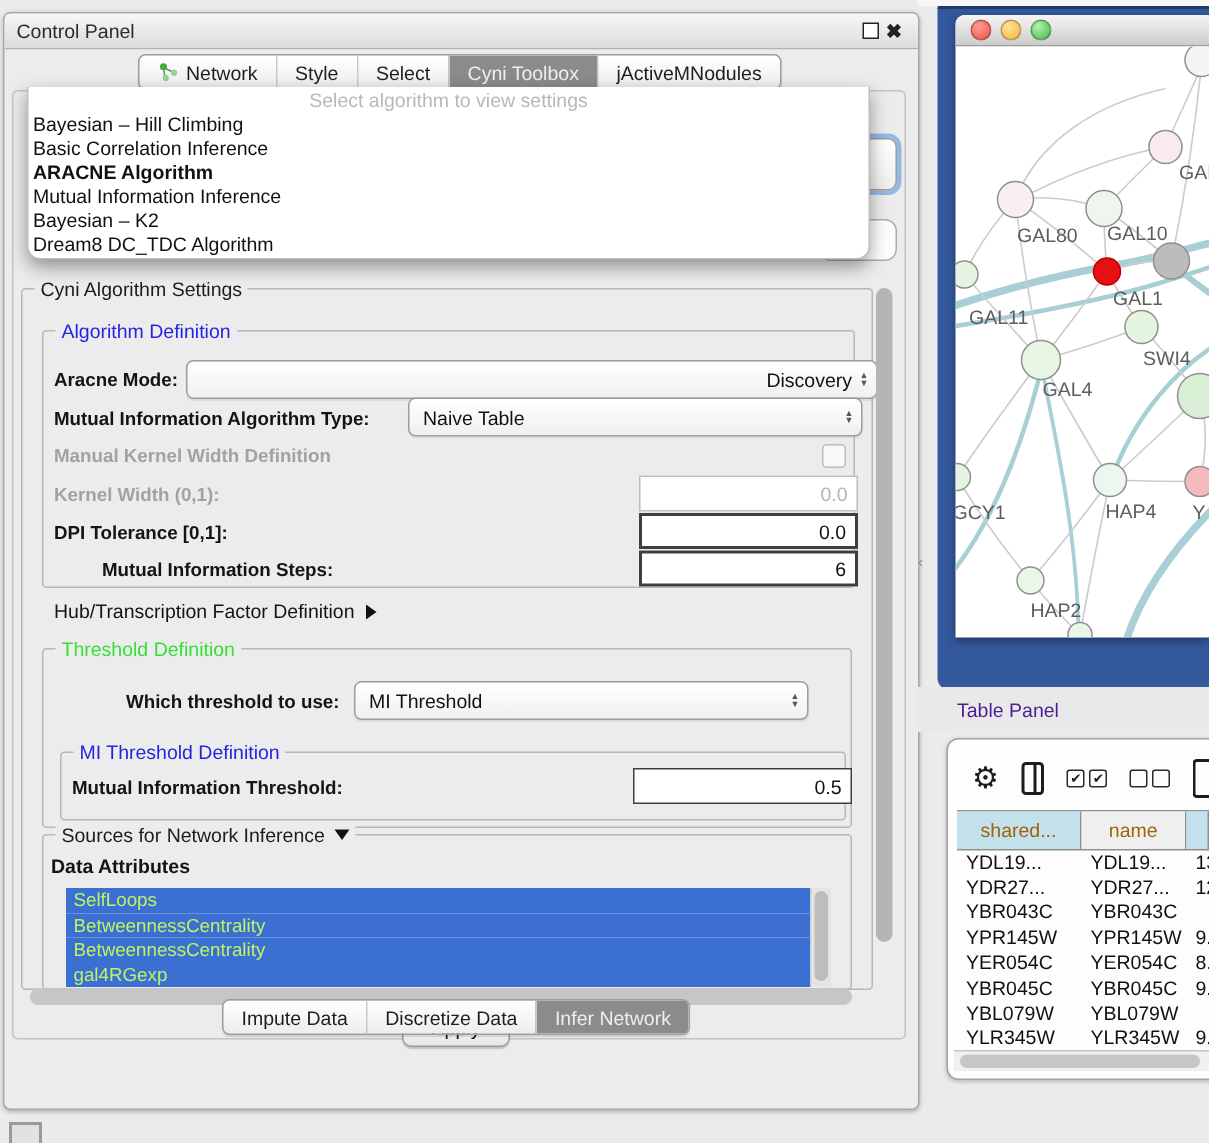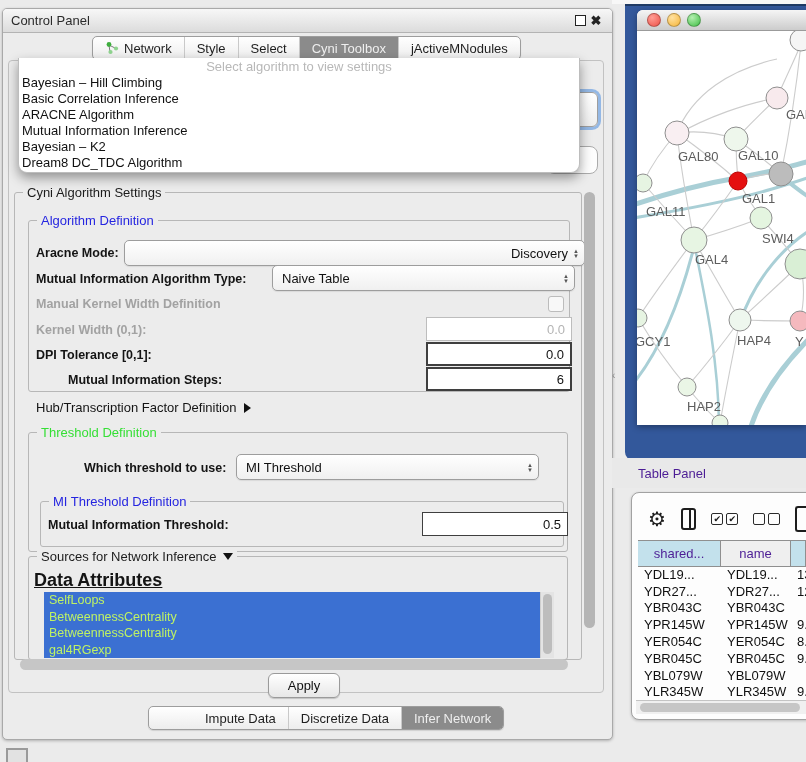--- a/index.html
+++ b/index.html
@@ -28,21 +28,21 @@
   
   #remnant-combo{left:560px;top:92px;width:36px;height:33px;border:1px solid #9e9e9e;border-radius:6px;
     background:linear-gradient(#fff,#eee);box-shadow:0 0 0 3px rgba(90,150,225,.6);}
   #remnant-box{left:546px;top:146px;width:50px;height:26px;border:1px solid #ababab;border-radius:8px;background:#fdfdfd;}
   
   #algo-dropdown{left:18px;top:58px;width:560px;height:114px;background:#fff;
     border:1px solid #bdbdbd;border-top:none;border-radius:0 0 9px 9px;
     box-shadow:0 5px 12px rgba(0,0,0,.38);z-index:40;font-size:13px;}
   #dd-placeholder{height:17px;line-height:17px;text-align:center;color:#b8b8b8;}
   .dd-item{height:16px;line-height:16px;padding-left:3px;color:#111;white-space:nowrap;}
-  .dd-item.sel{font-weight:normal;}
+  .dd-item.sel{font-weight:bold;}
   
   .gbox{border:1px solid #b7b7b7;border-radius:3px;}
   .legend{position:absolute;top:-8px;left:8px;background:#ececec;padding:0 4px;font-size:13px;color:#1c1c1c;white-space:nowrap;}
   .legend.blue{color:#2525e0;}
   .legend.green{color:#35df35;}
   .lbl{position:absolute;font-size:12.5px;color:#141414;white-space:nowrap;}
   .lbl.b{font-weight:bold;}
   .lbl.dis{color:#a2a2a2;font-weight:bold;}
   .combo{position:absolute;display:flex;align-items:center;border:1px solid #9d9d9d;border-radius:5px;
     background:linear-gradient(#ffffff,#f0f0f0);font-size:13px;color:#111;padding-left:9px;box-shadow:0 1px 1px rgba(0,0,0,.08);}
@@ -84,21 +84,21 @@
     font-size:13px;color:#4c1d95;padding-left:26px;box-sizing:border-box;}
   #table-window{left:631px;top:492px;width:180px;height:226px;background:#fdfdfd;border:1px solid #a2a2a2;
     border-radius:8px 0 0 8px;box-shadow:0 1px 3px rgba(0,0,0,.2);}
   #table-toolbar{left:631px;top:500px;width:175px;height:38px;display:flex;align-items:center;gap:15px;padding-left:17px;box-sizing:border-box;}
   #gear-icon{font-size:20px;color:#1d1d1d;line-height:1;}
   #col-icon{width:18px;height:18px;border:2px solid #1d1d1d;border-radius:3px;position:relative;}
   #col-icon::after{content:"";position:absolute;left:6px;top:0;bottom:0;width:2px;background:#1d1d1d;}
   .cb-pair{display:flex;gap:3px;}
   .mini-cb{width:10px;height:10px;border:1.5px solid #2a2a2a;border-radius:2px;font-size:9px;line-height:10px;text-align:center;color:#1a1a1a;}
   #doc-icon{width:14px;height:22px;border:2px solid #1d1d1d;border-radius:3px 0 0 3px;border-right:none;}
-  #table-header{left:638px;top:540px;width:168px;height:25px;display:flex;border-top:1px solid #8f8f8f;border-bottom:1px solid #8f8f8f;font-size:13px;color:#4c1d95;}
+  #table-header{left:638px;top:540px;width:168px;height:25px;display:flex;border-top:1px solid #8f8f8f;border-bottom:1px solid #8f8f8f;font-size:13px;color:#a16207;}
   .th{display:flex;align-items:center;justify-content:center;border-right:1px solid #8f8f8f;box-sizing:border-box;height:100%;}
   #table-rows{left:638px;top:566px;width:168px;height:134px;overflow:hidden;font-size:13px;color:#101010;}
   .tr{display:flex;height:16.8px;align-items:center;}
   .td{padding-left:6px;box-sizing:border-box;overflow:hidden;white-space:nowrap;}
   #table-hscroll{left:636px;top:700px;width:170px;height:13px;background:#f0f0f0;border-top:1px solid #c4c4c4;}
   #table-hthumb{position:absolute;left:4px;top:1.5px;width:160px;height:9px;border-radius:5px;background:#c6c6c6;}
   
   #mini-panel-icon{left:6px;top:748px;width:18px;height:18px;border:2px solid #9a9a9a;background:#e2e2e2;}
   #top-white-strip{left:612px;top:0;width:194px;height:4px;background:#f7f7f7;}
   svg text{font-family:"Liberation Sans",sans-serif;}
@@ -225,42 +225,42 @@
 <div class="field" style="left:422px;top:512px;width:138px;height:22px;border-width:1.5px;">
   <span>0.5</span>
 </div>
 
 <div class="abs gbox" style="left:28px;top:556px;width:538px;height:102px;">
   <span class="legend" style="display:flex;align-items:center;">
     <span>Sources for Network Inference</span>
     <span class="tri-down"></span>
   </span>
 </div>
-<span class="lbl b" style="left:34px;top:570px;font-size:18px;text-decoration:underline;">Data Attributes</span>
+<span class="lbl b" style="left:34px;top:570px;font-size:13px;">Data Attributes</span>
 
 <div class="abs" id="attr-list">
   <div id="attr-items">
       <div class="attr-item" style="background: rgb(59, 112, 210);">SelfLoops</div>
       <div class="attr-item" style="background: rgb(59, 112, 210);">BetweennessCentrality</div>
       <div class="attr-item" style="background: rgb(59, 112, 210);">BetweennessCentrality</div>
       <div class="attr-item" style="background: rgb(59, 112, 210);">gal4RGexp</div>
     </div>
   <div id="attr-scroll">
       <div id="attr-thumb"></div>
     </div>
 </div>
 
 <div class="abs" id="v-scroll-thumb"></div>
 <div class="abs" id="h-scroll-thumb"></div>
 
 <div class="abs" id="apply-btn">
   <span>Apply</span>
 </div>
 
-<div class="abs seg-tabs" id="bottom-tabs" style="left:148px;top:706px;padding-left:44px;">
+<div class="abs seg-tabs" id="bottom-tabs" style="left:148px;top:666px;">
     <div class="seg">
       <span>Impute Data</span>
     </div>
     <div class="seg">
       <span>Discretize Data</span>
     </div>
     <div class="seg sel">
       <span>Infer Network</span>
     </div>
   </div>

